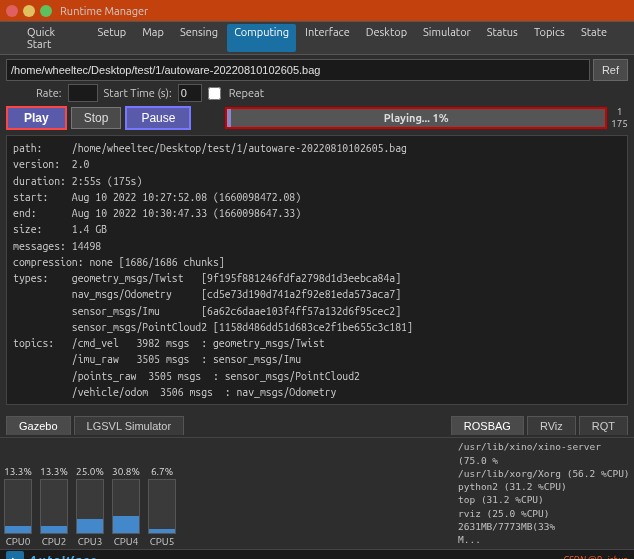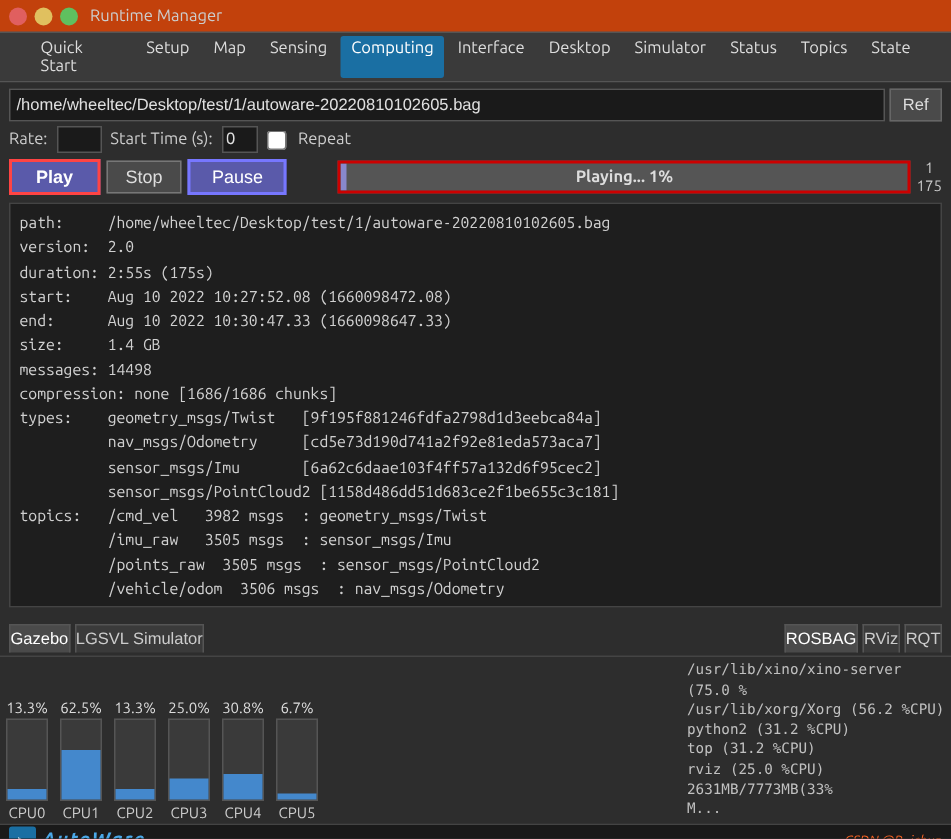--- a/index.html
+++ b/index.html
@@ -78,20 +78,21 @@
       padding: 2px 8px;
       font-size: 11px;
       cursor: pointer;
       height: 22px;
     }
     .rate-row {
       display: flex;
       align-items: center;
       gap: 6px;
       margin-bottom: 4px;
+      margin-left: 30px;
     }
     .rate-input {
       width: 30px;
       background: #1a1a1a;
       border: 1px solid #555;
       color: #e0e0e0;
       padding: 1px 2px;
       font-size: 11px;
       height: 18px;
     }
@@ -178,21 +179,21 @@
     }
     .info-line { white-space: pre; }
     .bottom-section {
       background: #2d2d2d;
     }
     .tab-btn {
       background: #3a3a3a;
       border: 1px solid #555;
       border-bottom: none;
       color: #ccc;
-      padding: 3px 0;
+      padding: 3px 12px;
       font-size: 11px;
       cursor: pointer;
     }
     .tab-btn.active { background: #4a4a4a; color: #fff; }
     .cpu-section {
       display: flex;
       gap: 0;
     }
     .cpu-charts {
       flex: 1;
@@ -372,27 +373,20 @@
   <div class="cpu-section">
     <div class="cpu-charts" id="cpu-charts-container">
         <div class="cpu-item">
           <div class="cpu-pct">13.3%</div>
           <div class="cpu-bar-container">
             <div class="cpu-bar-fill" style="height: 13.3%;"></div>
           </div>
           <div class="cpu-label">CPU0</div>
         </div>
         <div class="cpu-item">
-          <div class="cpu-pct">62.5%</div>
-          <div class="cpu-bar-container">
-            <div class="cpu-bar-fill" style="height: 62.5%;"></div>
-          </div>
-          <div class="cpu-label">CPU1</div>
-        </div>
-        <div class="cpu-item">
           <div class="cpu-pct">13.3%</div>
           <div class="cpu-bar-container">
             <div class="cpu-bar-fill" style="height: 13.3%;"></div>
           </div>
           <div class="cpu-label">CPU2</div>
         </div>
         <div class="cpu-item">
           <div class="cpu-pct">25.0%</div>
           <div class="cpu-bar-container">
             <div class="cpu-bar-fill" style="height: 25%;"></div>

